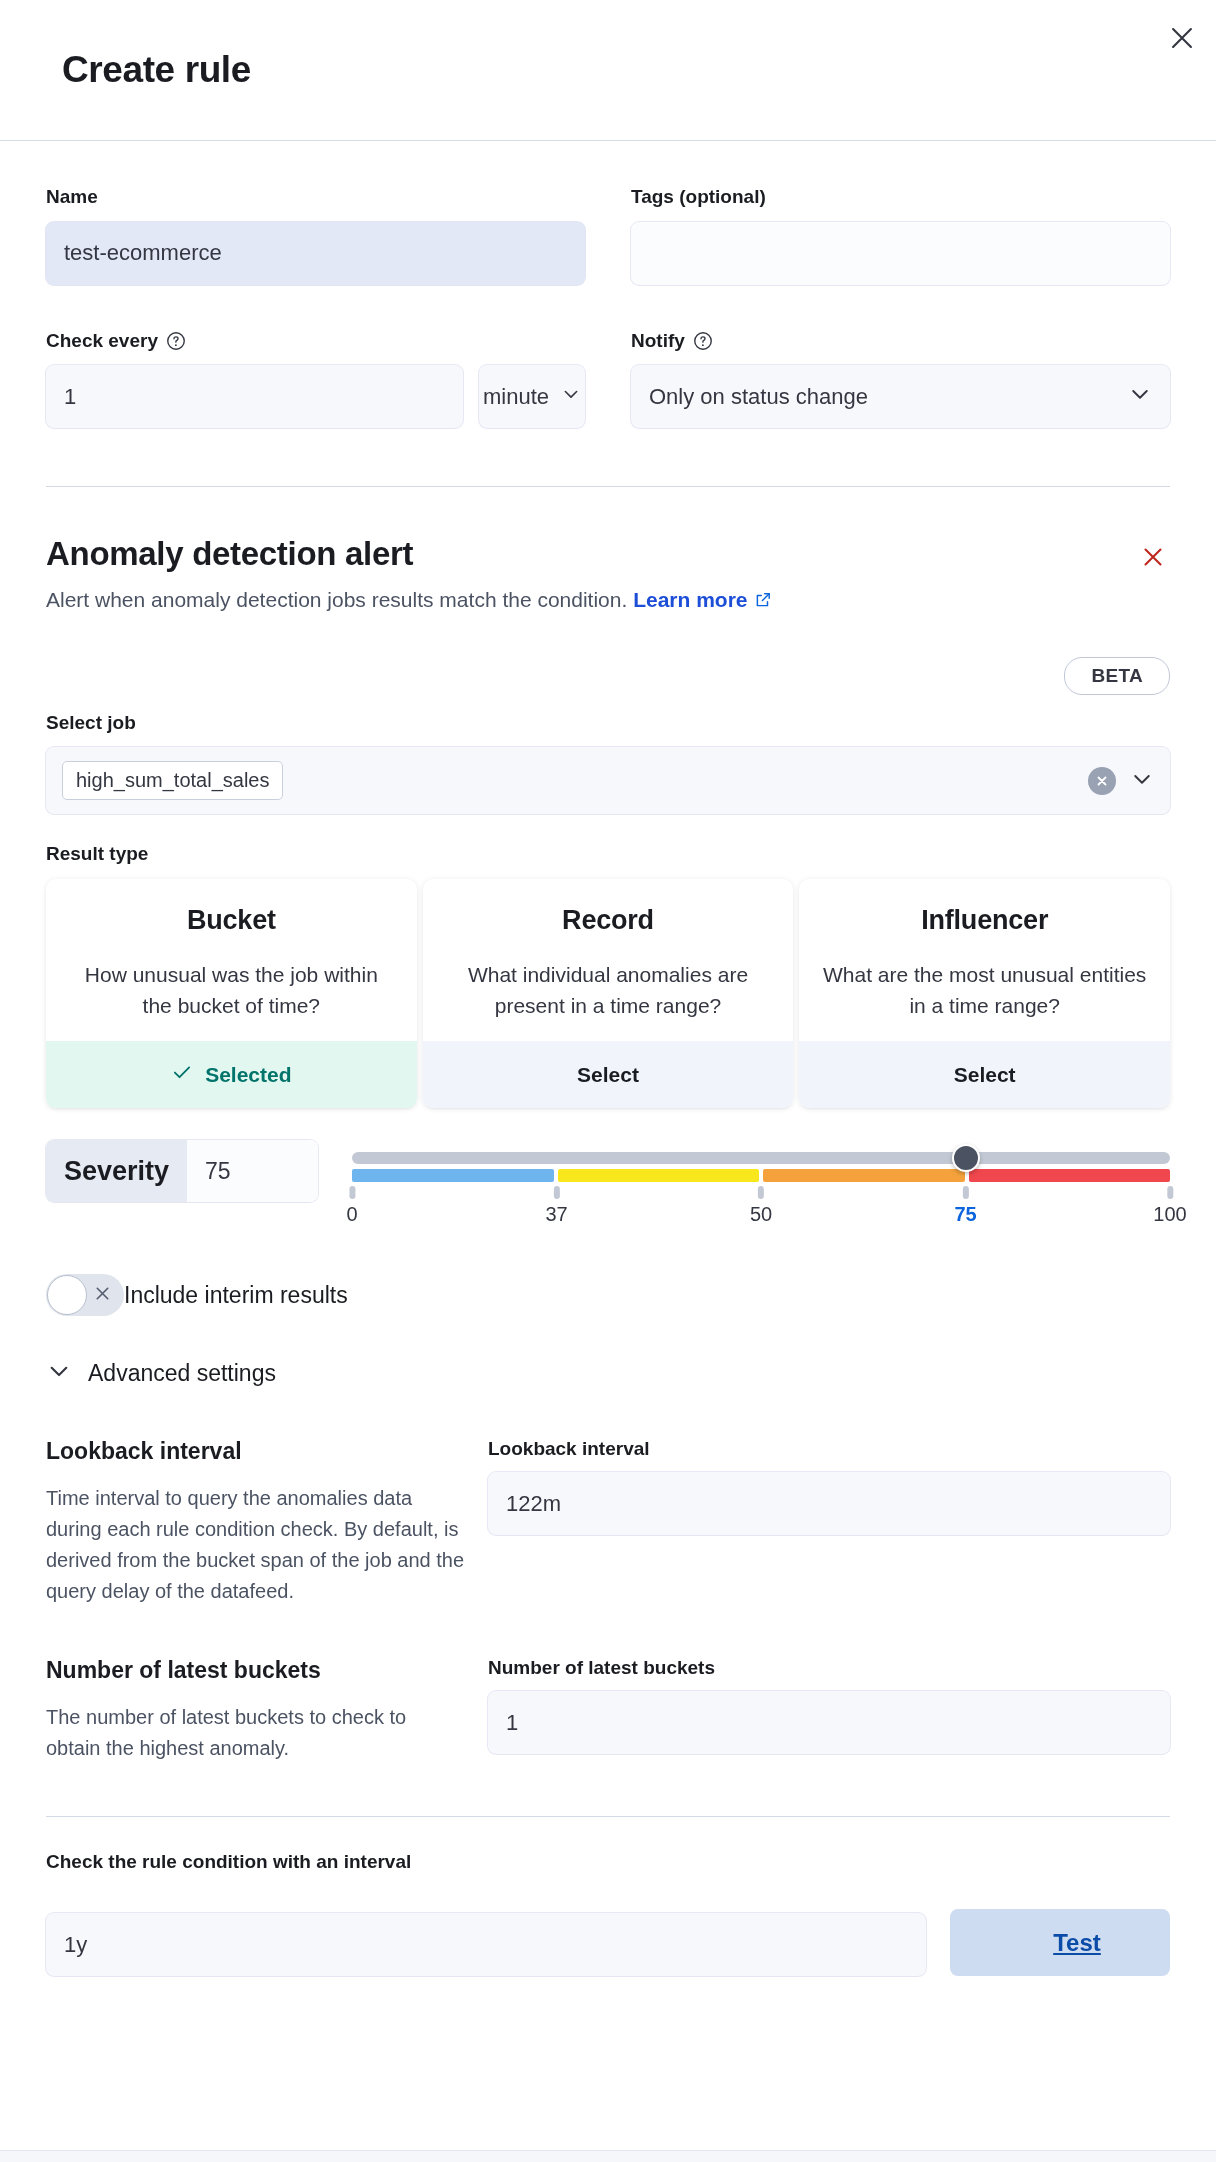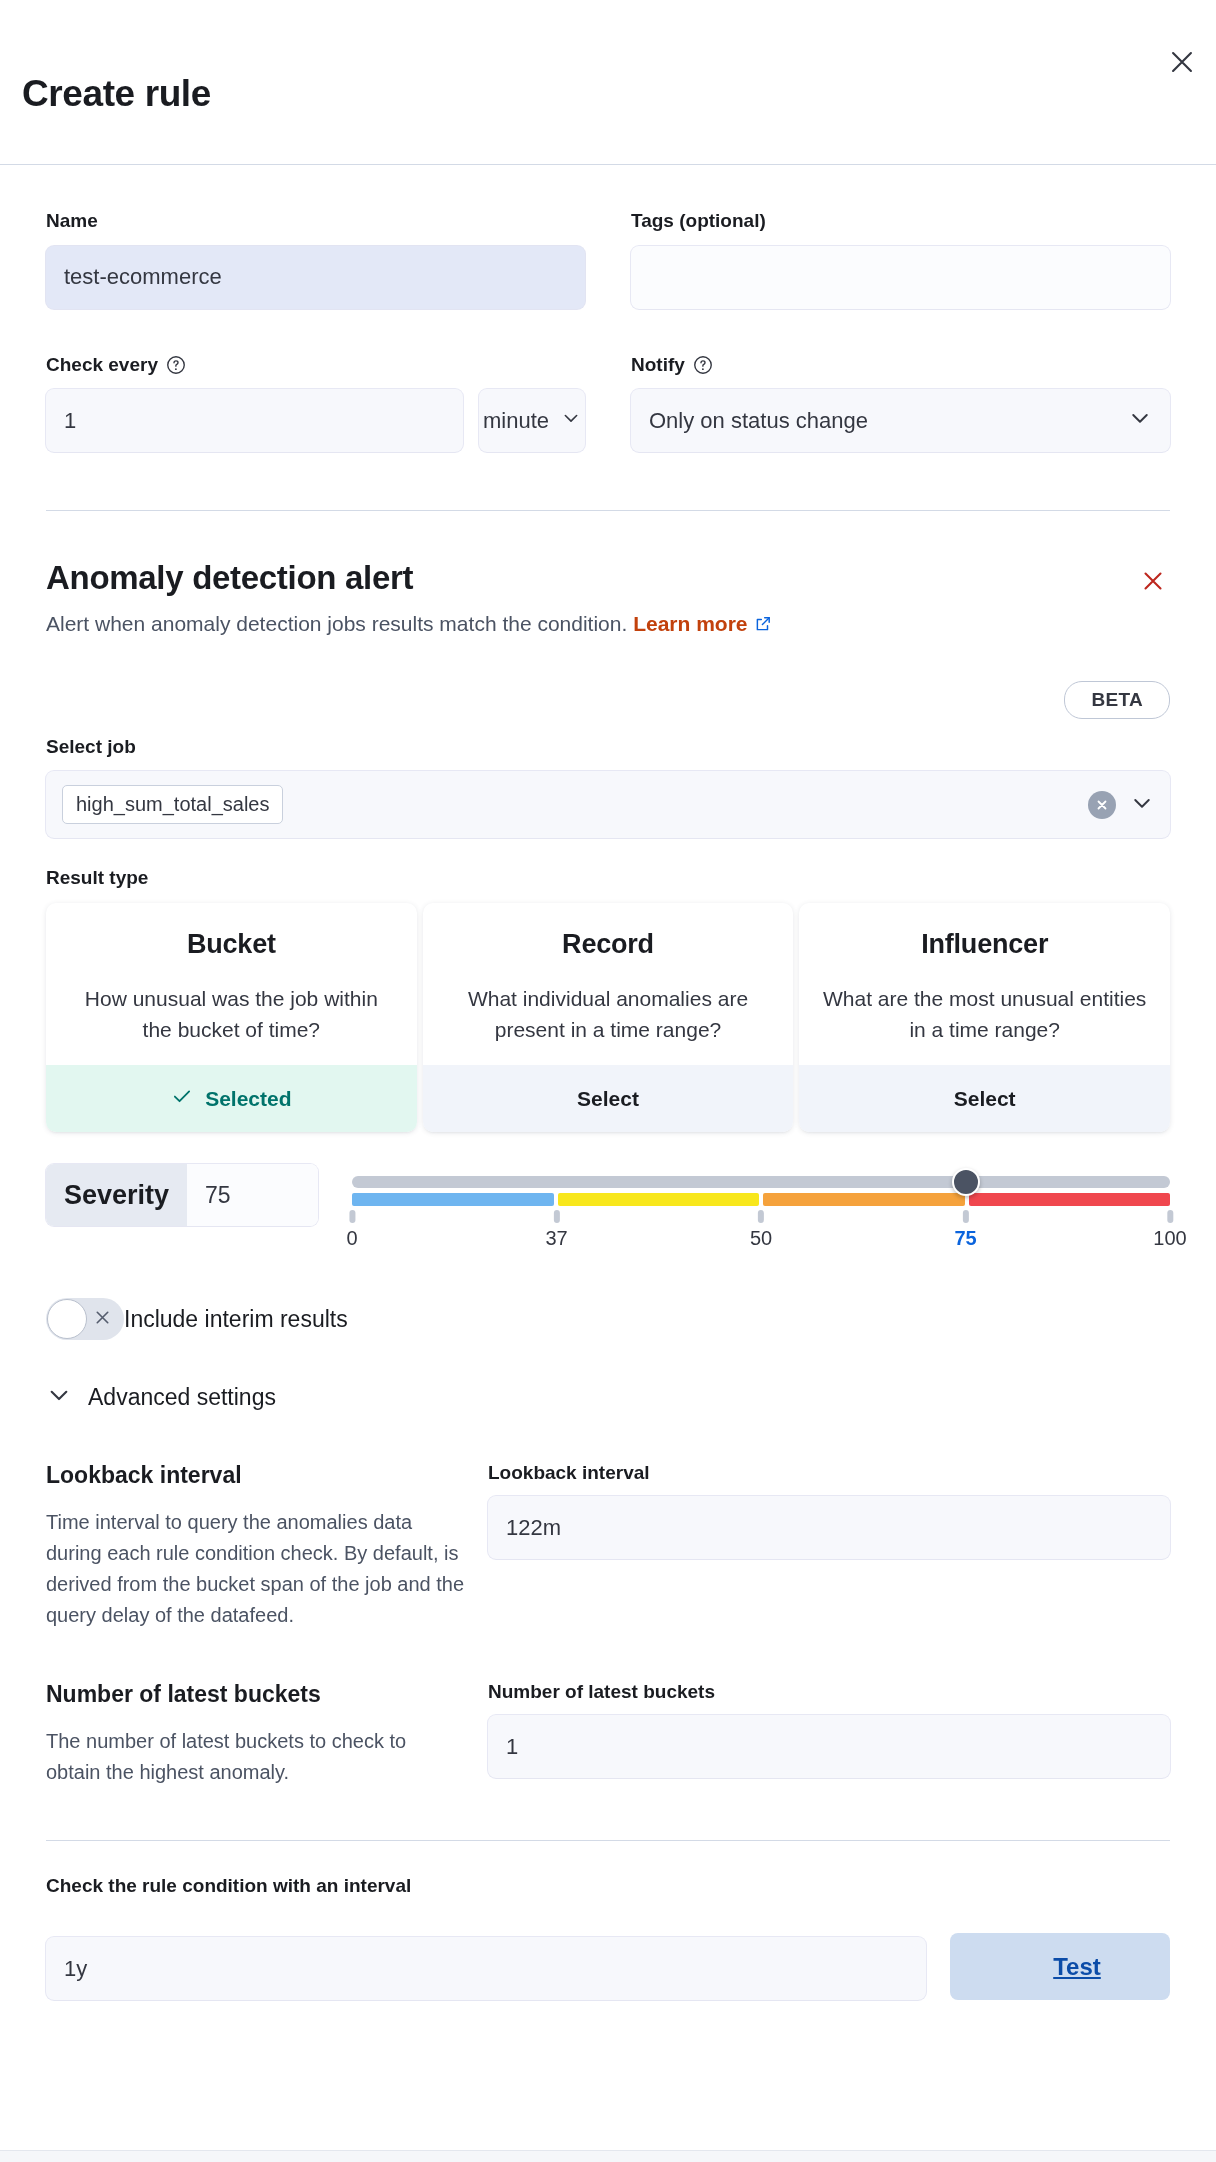--- a/index.html
+++ b/index.html
@@ -15,24 +15,23 @@
     -webkit-font-smoothing: antialiased;
     position: relative;
     overflow: hidden;
   }
 
   
   .flyout-header {
     position: relative;
     height: 141px;
     border-bottom: 1px solid #d3dae6;
-    padding: 0 22px;
-    display: flex;
-    align-items: center;
-    margin-top: 24px;
+    padding: 0 62px;
+    display: flex;
+    align-items: center;
   }
   .flyout-title {
     font-size: 37px;
     font-weight: 700;
     letter-spacing: -0.4px;
     color: #1a1c21;
     margin: 0;
     line-height: 1.1;
   }
   .close-btn {
@@ -145,21 +144,21 @@
     margin: 0;
     color: #1a1c21;
   }
   .section-desc {
     margin-top: 12px;
     font-size: 21px;
     color: #4b5363;
     line-height: 1.4;
   }
   .link {
-    color: #c2410c;
+    color: #1d4ed8;
     font-weight: 700;
     text-decoration: none;
     cursor: pointer;
   }
   .ext-icon { margin-left: 6px; vertical-align: -2px; }
   .delete-x {
     position: absolute;
     right: 0; top: 6px;
     width: 34px; height: 34px;
     display: flex; align-items: center; justify-content: center;

